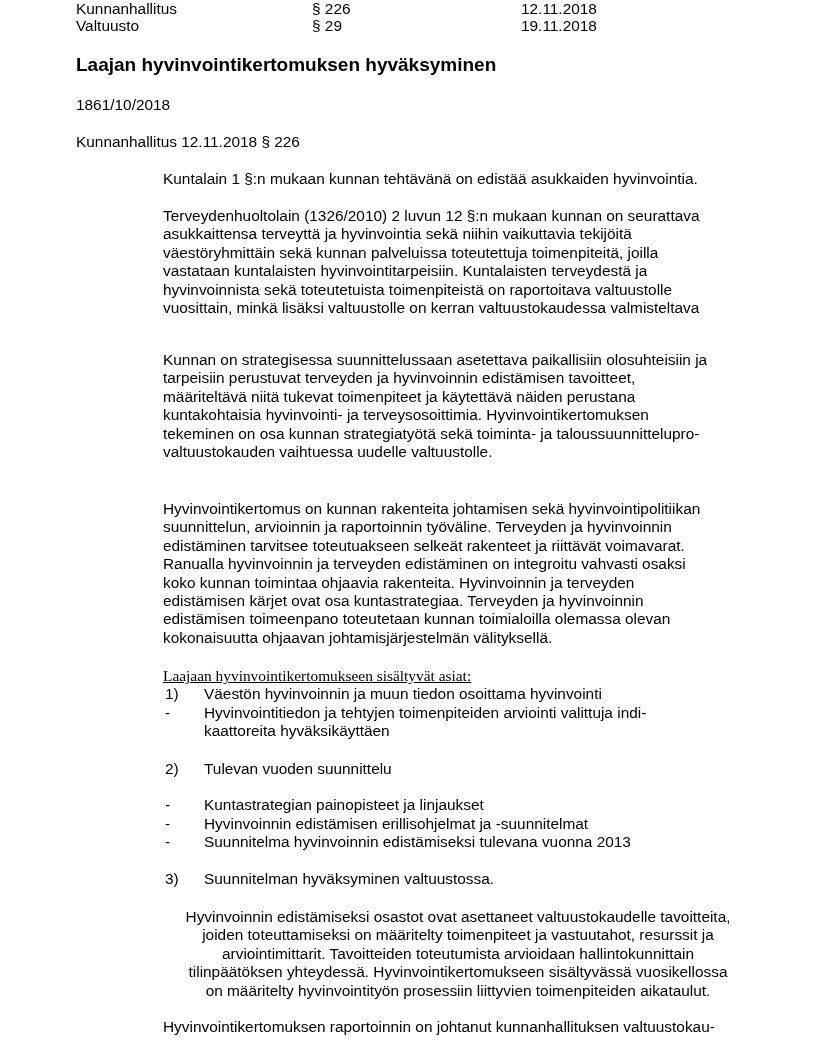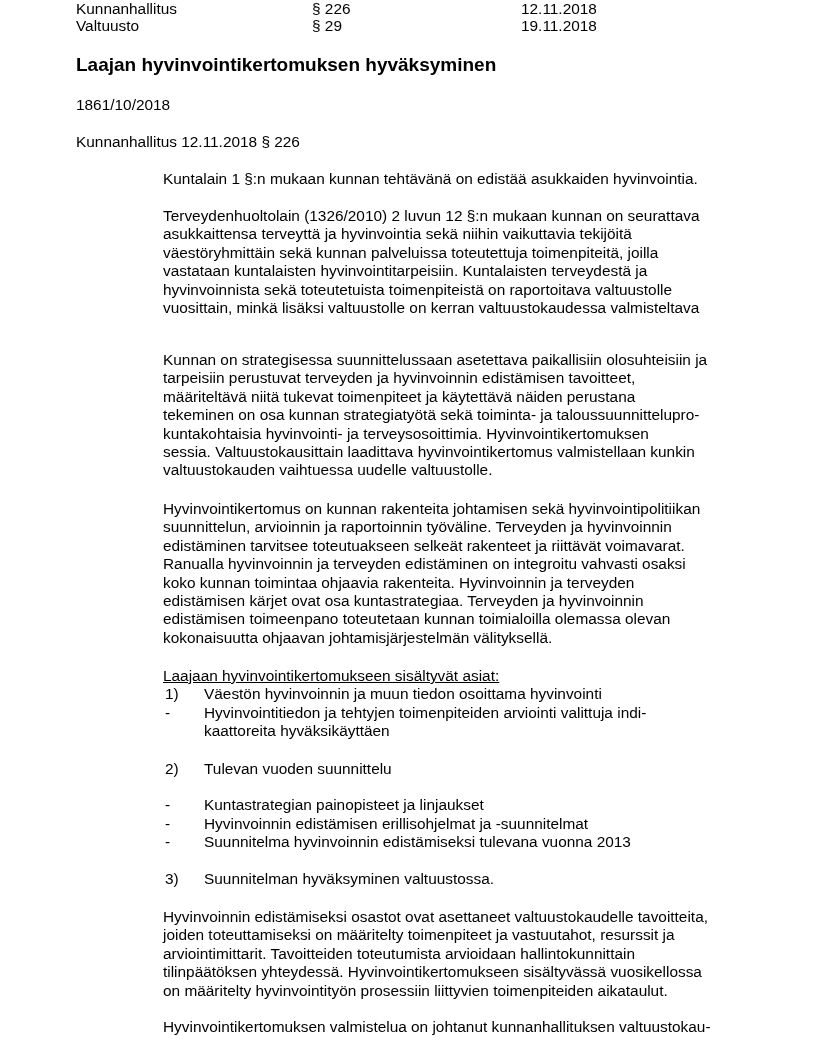--- a/index.html
+++ b/index.html
@@ -13,21 +13,21 @@
   .c1 { left: 0; } .c2 { left: 236px; } .c3 { left: 445px; }
   h1 {
     position: absolute; left: 76px; top: 54px; margin: 0;
     font-size: 19px; font-weight: bold; white-space: nowrap;
   }
   .para {
     position: absolute; left: 163px; width: 590px; margin: 0;
     line-height: 18.4px; white-space: nowrap;
   }
   .para div { height: 18.4px; }
-  .u { text-decoration: underline; }
+  .u { text-decoration: underline; font-family: Liberation Serif, serif; }
   .li { position: absolute; left: 163px; height: 18.4px; line-height: 18.4px; white-space: nowrap; }
   .li .m { position: absolute; left: 2px; }
   .li .t { position: absolute; left: 41px; }
 </style>
 </head>
 <body>
 
 <div class="hdr-row" style="top:0px;">
   <span class="c1">Kunnanhallitus</span>
   <span class="c2">§ 226</span>
@@ -54,23 +54,22 @@
   <div>väestöryhmittäin sekä kunnan palveluissa toteutettuja toimenpiteitä, joilla</div>
   <div>vastataan kuntalaisten hyvinvointitarpeisiin. Kuntalaisten terveydestä ja</div>
   <div>hyvinvoinnista sekä toteutetuista toimenpiteistä on raportoitava valtuustolle</div>
   <div>vuosittain, minkä lisäksi valtuustolle on kerran valtuustokaudessa valmisteltava</div>
 </div>
 
 <div class="para" style="top:351px;">
   <div>Kunnan on strategisessa suunnittelussaan asetettava paikallisiin olosuhteisiin ja</div>
   <div>tarpeisiin perustuvat terveyden ja hyvinvoinnin edistämisen tavoitteet,</div>
   <div>määriteltävä niitä tukevat toimenpiteet ja käytettävä näiden perustana</div>
+  <div>kuntakohtaisia hyvinvointi- ja terveysosoittimia. Hyvinvointikertomuksen</div>
   <div>tekeminen on osa kunnan strategiatyötä sekä toiminta- ja taloussuunnittelupro-</div>
-  <div>kuntakohtaisia hyvinvointi- ja terveysosoittimia. Hyvinvointikertomuksen</div>
-  <div>sessia. Valtuustokausittain laadittava hyvinvointikertomus valmistellaan kunkin</div>
   <div>valtuustokauden vaihtuessa uudelle valtuustolle.</div>
 </div>
 
 <div class="para" style="top:500px;">
   <div>Hyvinvointikertomus on kunnan rakenteita johtamisen sekä hyvinvointipolitiikan</div>
   <div>suunnittelun, arvioinnin ja raportoinnin työväline. Terveyden ja hyvinvoinnin</div>
   <div>edistäminen tarvitsee toteutuakseen selkeät rakenteet ja riittävät voimavarat.</div>
   <div>Ranualla hyvinvoinnin ja terveyden edistäminen on integroitu vahvasti osaksi</div>
   <div>koko kunnan toimintaa ohjaavia rakenteita. Hyvinvoinnin ja terveyden</div>
   <div>edistämisen kärjet ovat osa kuntastrategiaa. Terveyden ja hyvinvoinnin</div>
@@ -106,23 +105,23 @@
 </div>
 <div class="li" style="top:833px;">
   <span class="m">-</span>
   <span class="t">Suunnitelma hyvinvoinnin edistämiseksi tulevana vuonna 2013</span>
 </div>
 <div class="li" style="top:870px;">
   <span class="m">3)</span>
   <span class="t">Suunnitelman hyväksyminen valtuustossa.</span>
 </div>
 
-<div class="para" style="top:908px;">
+<div class="para" style="top:908px;text-align:center;">
   <div>Hyvinvoinnin edistämiseksi osastot ovat asettaneet valtuustokaudelle tavoitteita,</div>
   <div>joiden toteuttamiseksi on määritelty toimenpiteet ja vastuutahot, resurssit ja</div>
   <div>arviointimittarit. Tavoitteiden toteutumista arvioidaan hallintokunnittain</div>
   <div>tilinpäätöksen yhteydessä. Hyvinvointikertomukseen sisältyvässä vuosikellossa</div>
   <div>on määritelty hyvinvointityön prosessiin liittyvien toimenpiteiden aikataulut.</div>
 </div>
 
 <div class="para" style="top:1018px;">
-  <div>Hyvinvointikertomuksen valmistelua on johtanut kunnanhallituksen valtuustokau-</div>
+  <div>Hyvinvointikertomuksen raportoinnin on johtanut kunnanhallituksen valtuustokau-</div>
 </div>
 
 </body></html>

